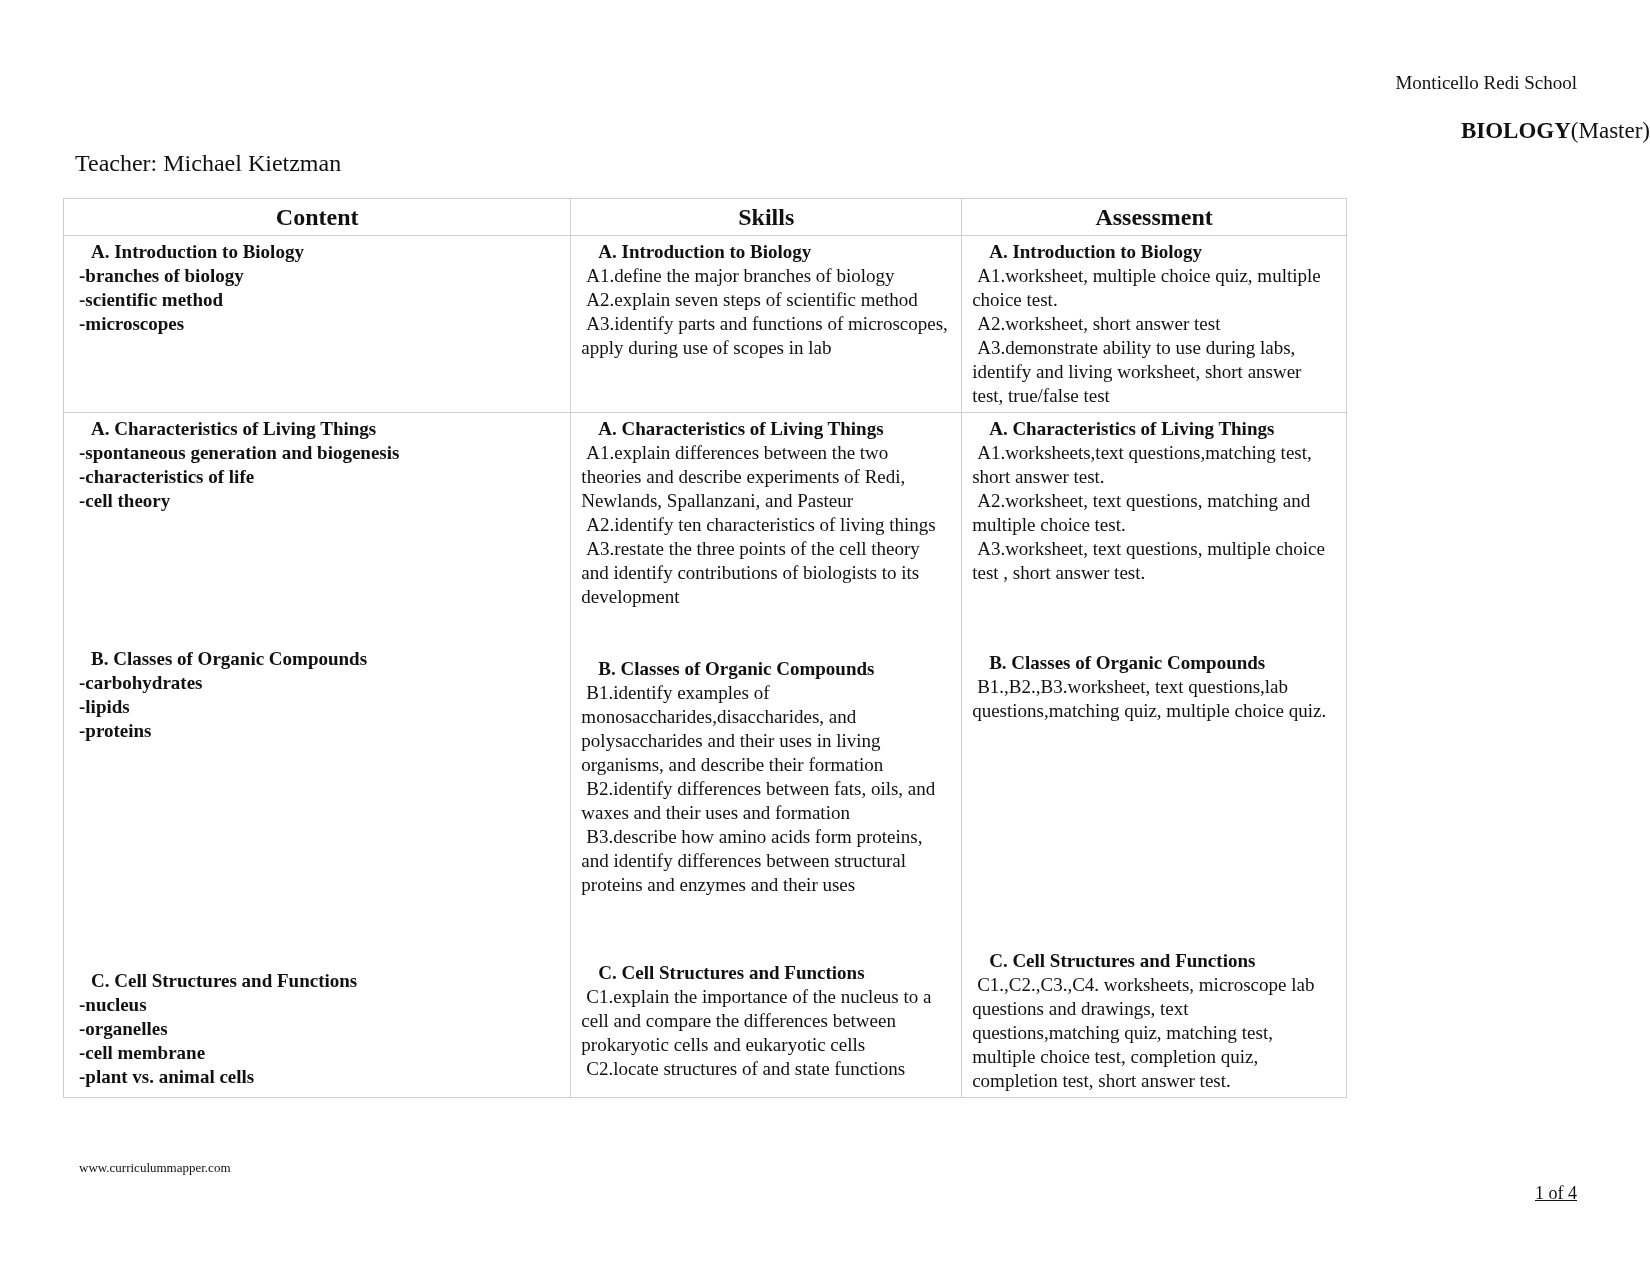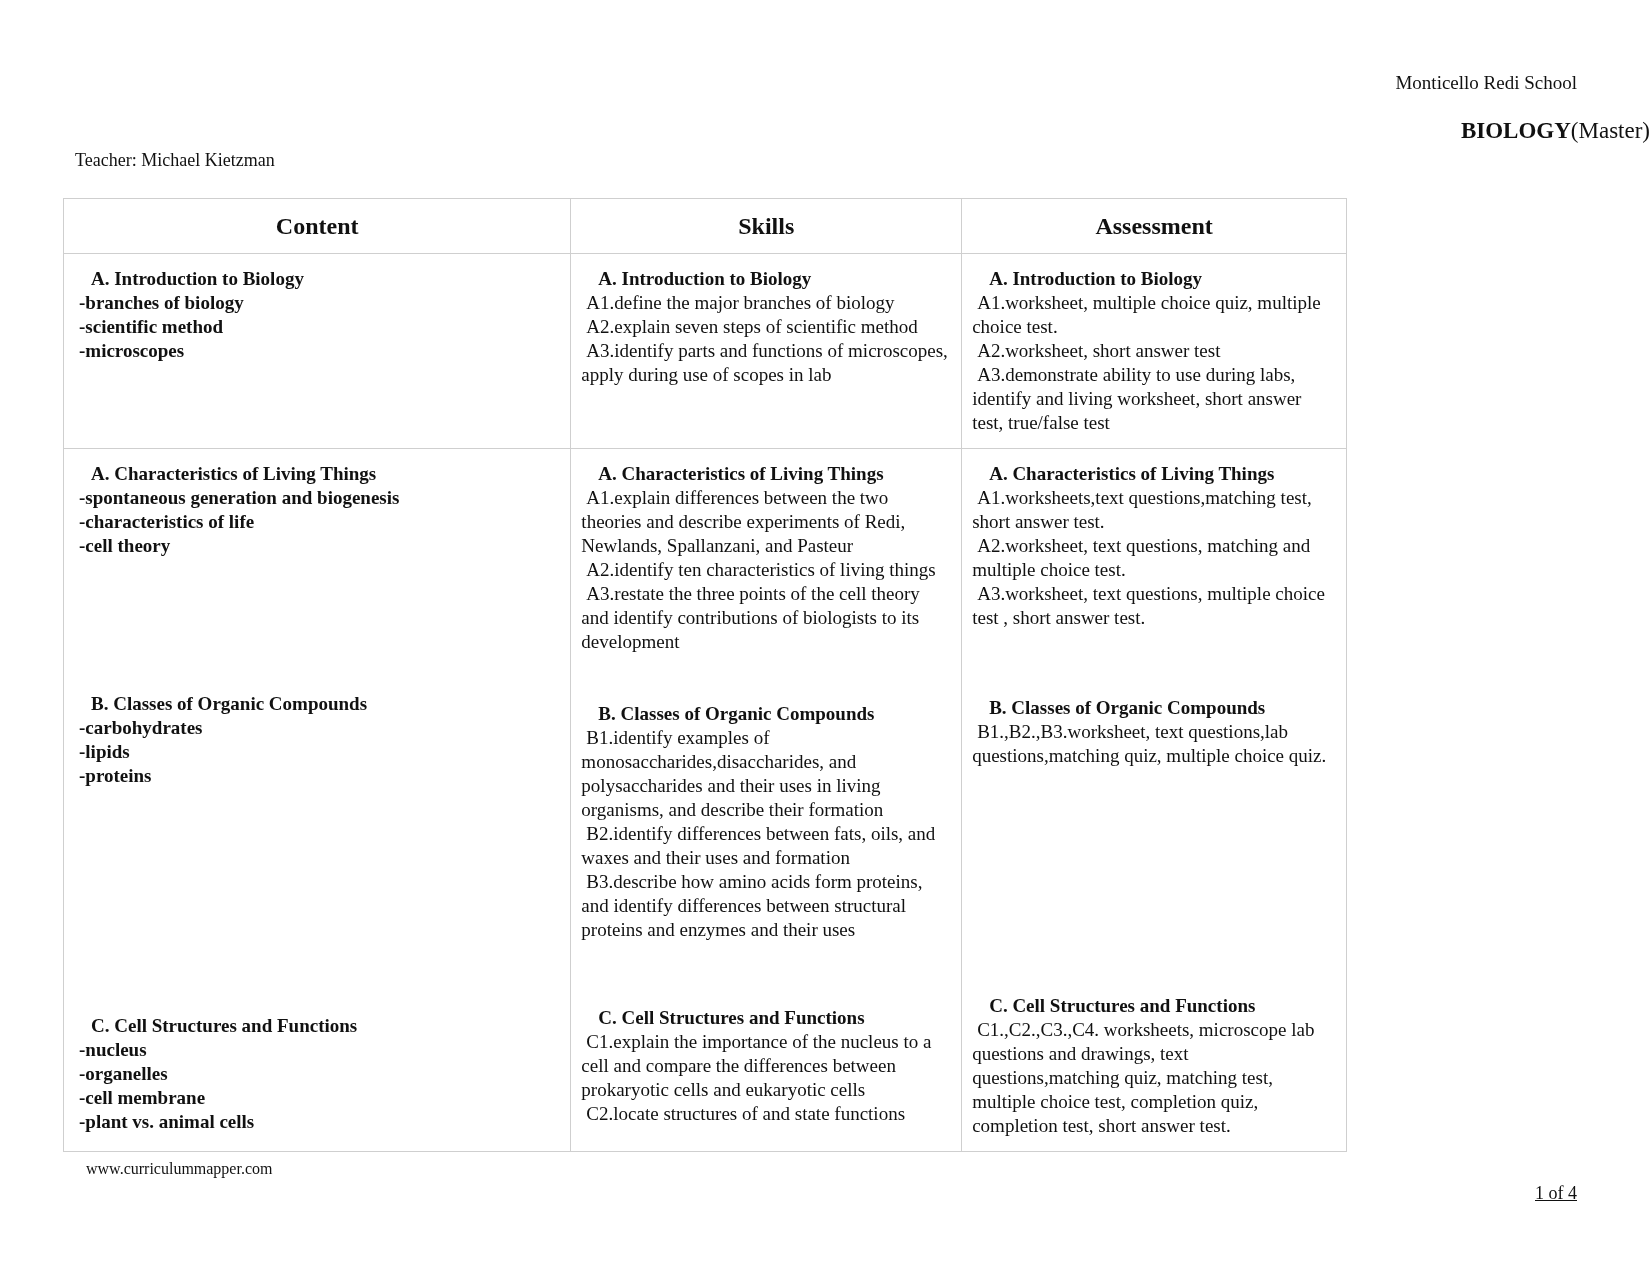--- a/index.html
+++ b/index.html
@@ -1,33 +1,33 @@
 <!DOCTYPE html>
 <html><head>
 <meta charset="utf-8">
 <style>
   html, body { margin: 0; padding: 0; background: #ffffff; }
   body { width: 1650px; height: 1275px; position: relative; overflow: hidden;
          font-family: "Liberation Serif", "DejaVu Serif", serif; color: #111; }
   .school { position: absolute; top: 72px; right: 73px; font-size: 19px; }
   .title { position: absolute; top: 118px; left: 0; width: 1650px; text-align: right; font-size: 23px; }
   .title .bold { font-weight: bold; }
-  .teacher { position: absolute; top: 150px; left: 75px; font-size: 18px; }
+  .teacher { position: absolute; top: 150px; left: 75px; font-size: 24px; }
   table.curr { position: absolute; top: 198px; left: 63px; width: 1284px;
                border-collapse: collapse; font-size: 19px; line-height: 24px; }
-  table.curr th, table.curr td { border: 1.5px solid #cfcfcf; vertical-align: top; padding: 13px 10px; }
+  table.curr th, table.curr td { border: 1.5px solid #cfcfcf; vertical-align: top; padding: 4px 10px; }
   table.curr th { font-size: 24px; font-weight: bold; text-align: center; height: 28px; line-height: 28px; }
   table.curr td.c1 { width: 484px; }
   table.curr td.c2 { width: 368px; }
   table.curr td.c3 { width: 362px; }
   table.curr tr.last td { border-bottom: 1.5px solid #cfcfcf; }
   .sec-h { font-weight: bold; margin-left: 17px; }
   .line { white-space: pre-wrap; }
   .ind { padding-left: 5px; font-weight: bold; }
-  .footer-url { position: absolute; top: 1160px; left: 86px; font-size: 16px; }
+  .footer-url { position: absolute; top: 1160px; left: 79px; font-size: 13px; }
   .page-num { position: absolute; top: 1183px; right: 73px; font-size: 18px; text-decoration: underline; }
 </style>
 </head>
 <body>
 
 <div class="school">Monticello Redi School</div>
 <div class="title">
   <span class="bold">BIOLOGY</span><span>(Master)</span>
 </div>
 <div class="teacher">Teacher: Michael Kietzman</div>

